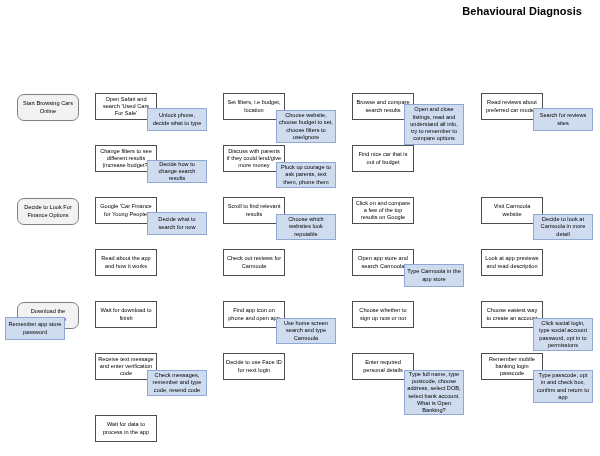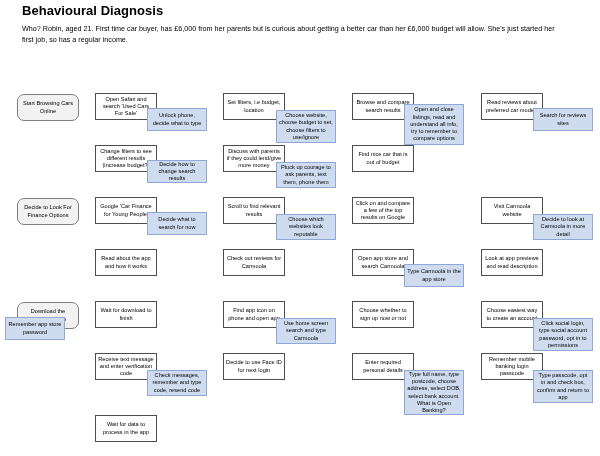--- a/index.html
+++ b/index.html
@@ -19,25 +19,26 @@
   }
 
   
   #header {
     position: absolute;
     left: 22px;
     top: 6px;
     width: 560px;
   }
   .hdr-title {
-    font-size: 13px;
+    font-size: 11px;
     font-weight: bold;
     line-height: 10px;
     letter-spacing: 0.05px;
     margin: 0 0 8px 0;
+    text-align: right;
   }
   .hdr-line {
     font-size: 7.2px;
     line-height: 10.5px;
     margin: 0 0 8px 0;
     max-width: 540px;
   }
 
   
   #diagram {
@@ -85,21 +86,20 @@
 
   .node span {
     display: block;
   }
 </style>
 </head>
 <body>
 
 <div id="header">
   <p class="hdr-title">Behavioural Diagnosis</p>
-  <p class="hdr-line">Who? Robin, aged 21. First time car buyer, has £6,000 from her parents but is curious about getting a better car than her £6,000 budget will allow. She's just started her first job, so has a regular income.</p>
 </div>
 
 <div id="diagram">
     <div class="node phase" style="left: 17px; top: 94px; width: 62px; height: 27px;">
       <span>Start Browsing Cars Online</span>
     </div>
     <div class="node step" style="left: 95px; top: 93px; width: 62px; height: 27px;">
       <span>Open Safari and search 'Used Cars For Sale'</span>
     </div>
     <div class="node note" style="left: 147px; top: 108px; width: 60px; height: 23px;">

